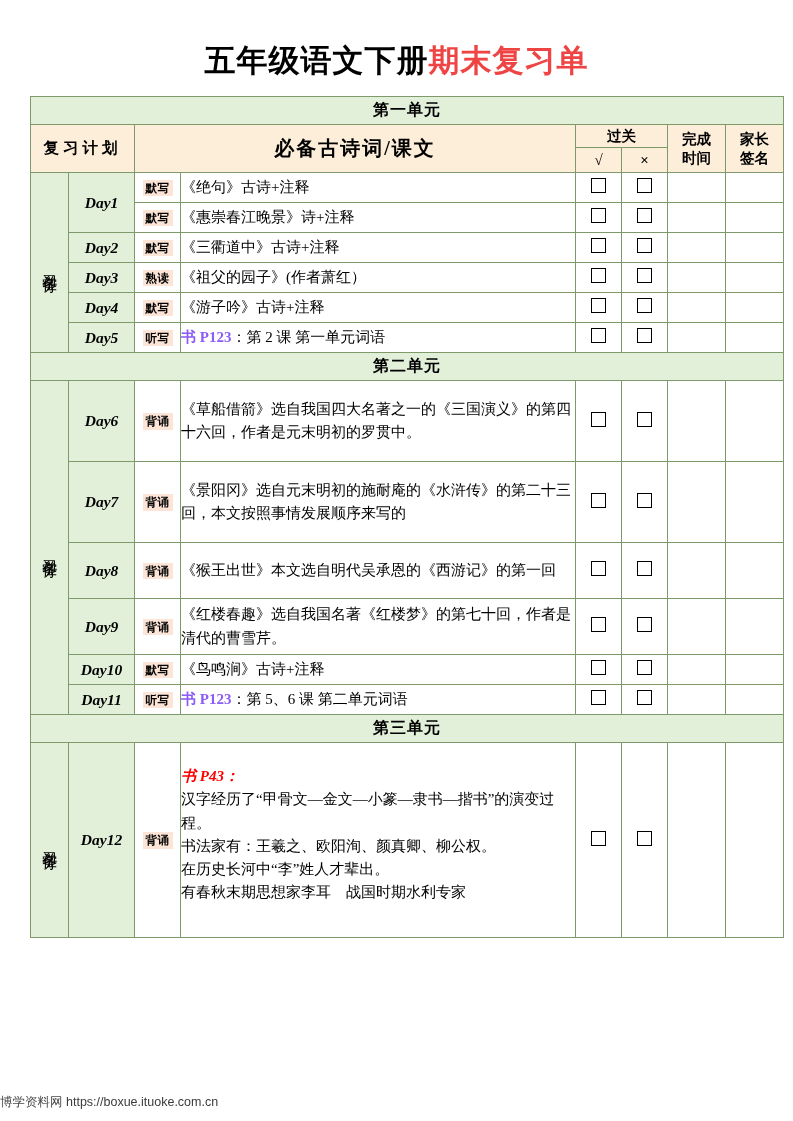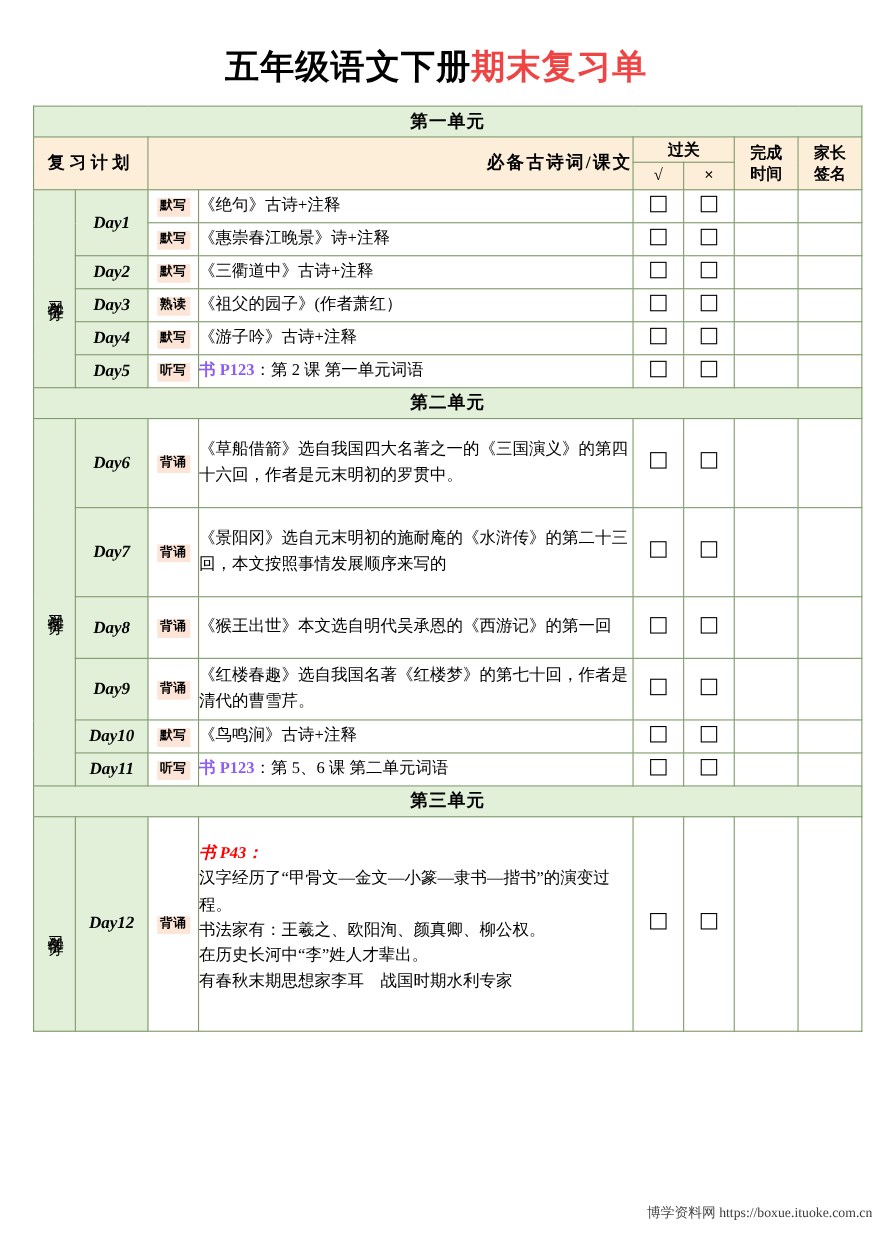--- a/index.html
+++ b/index.html
@@ -62,21 +62,21 @@
     font-size:16px;
     height:27px;
     letter-spacing:1px;
   }
   .hdr-yellow{
     background:#fdeeda;
     text-align:center;
     font-weight:bold;
   }
   .hdr-plan{ font-size:15.5px; letter-spacing:4px;font-family:Liberation Mono, monospace;}
-  .hdr-content{ font-size:16px; letter-spacing:2px;text-align:right;}
+  .hdr-content{ font-size:20px; letter-spacing:2px;}
   .hdr-small{ font-size:14.5px;}
   .hdr-check{ font-size:15px; }
   .col-task{
     background:#e2efd9;
     text-align:center;
     font-size:15px;
     line-height:1.45;
     letter-spacing:1px;
     width:38px;
   }
@@ -93,21 +93,21 @@
   }
   .tag{
     display:inline-block;
     background:#fce4d6;
     border:0;
     font-size:11.5px;
     font-weight:bold;
     padding:2px 3px;
     line-height:1.1;
     letter-spacing:0.5px;
-    font-family:Liberation Mono, monospace;
+    font-family:Liberation Sans, sans-serif;
   }
   .content-cell{
     padding:5px 8px 5px 10px;
     font-size:15px;
     line-height:1.55;
     text-align:left;
     margin-left:14px;
   }
   .content-cell .red{color:#ff0000;font-weight:bold;font-style:italic;}
   .content-cell .redplain{color:#8b5cf6;font-weight:bold;}
@@ -118,24 +118,24 @@
     border:1px solid #000;
     background:#fff;
   }
   .empty{ background:#fff; }
 
   
   .footer{
     position:absolute;
     left:0;right:0;
     bottom:10px;
-    text-align:right;
+    text-align:left;
     font-size:12.5px;
     color:#4a4a4a;
-    font-family:Liberation Serif, serif;
+    font-family:Liberation Sans, sans-serif;
     margin-top:16px;
   }
   .footer .site{color:#3b3b3b;}
 </style>
 </head>
 <body>
 
 <div class="page">
 
   <div class="title">

